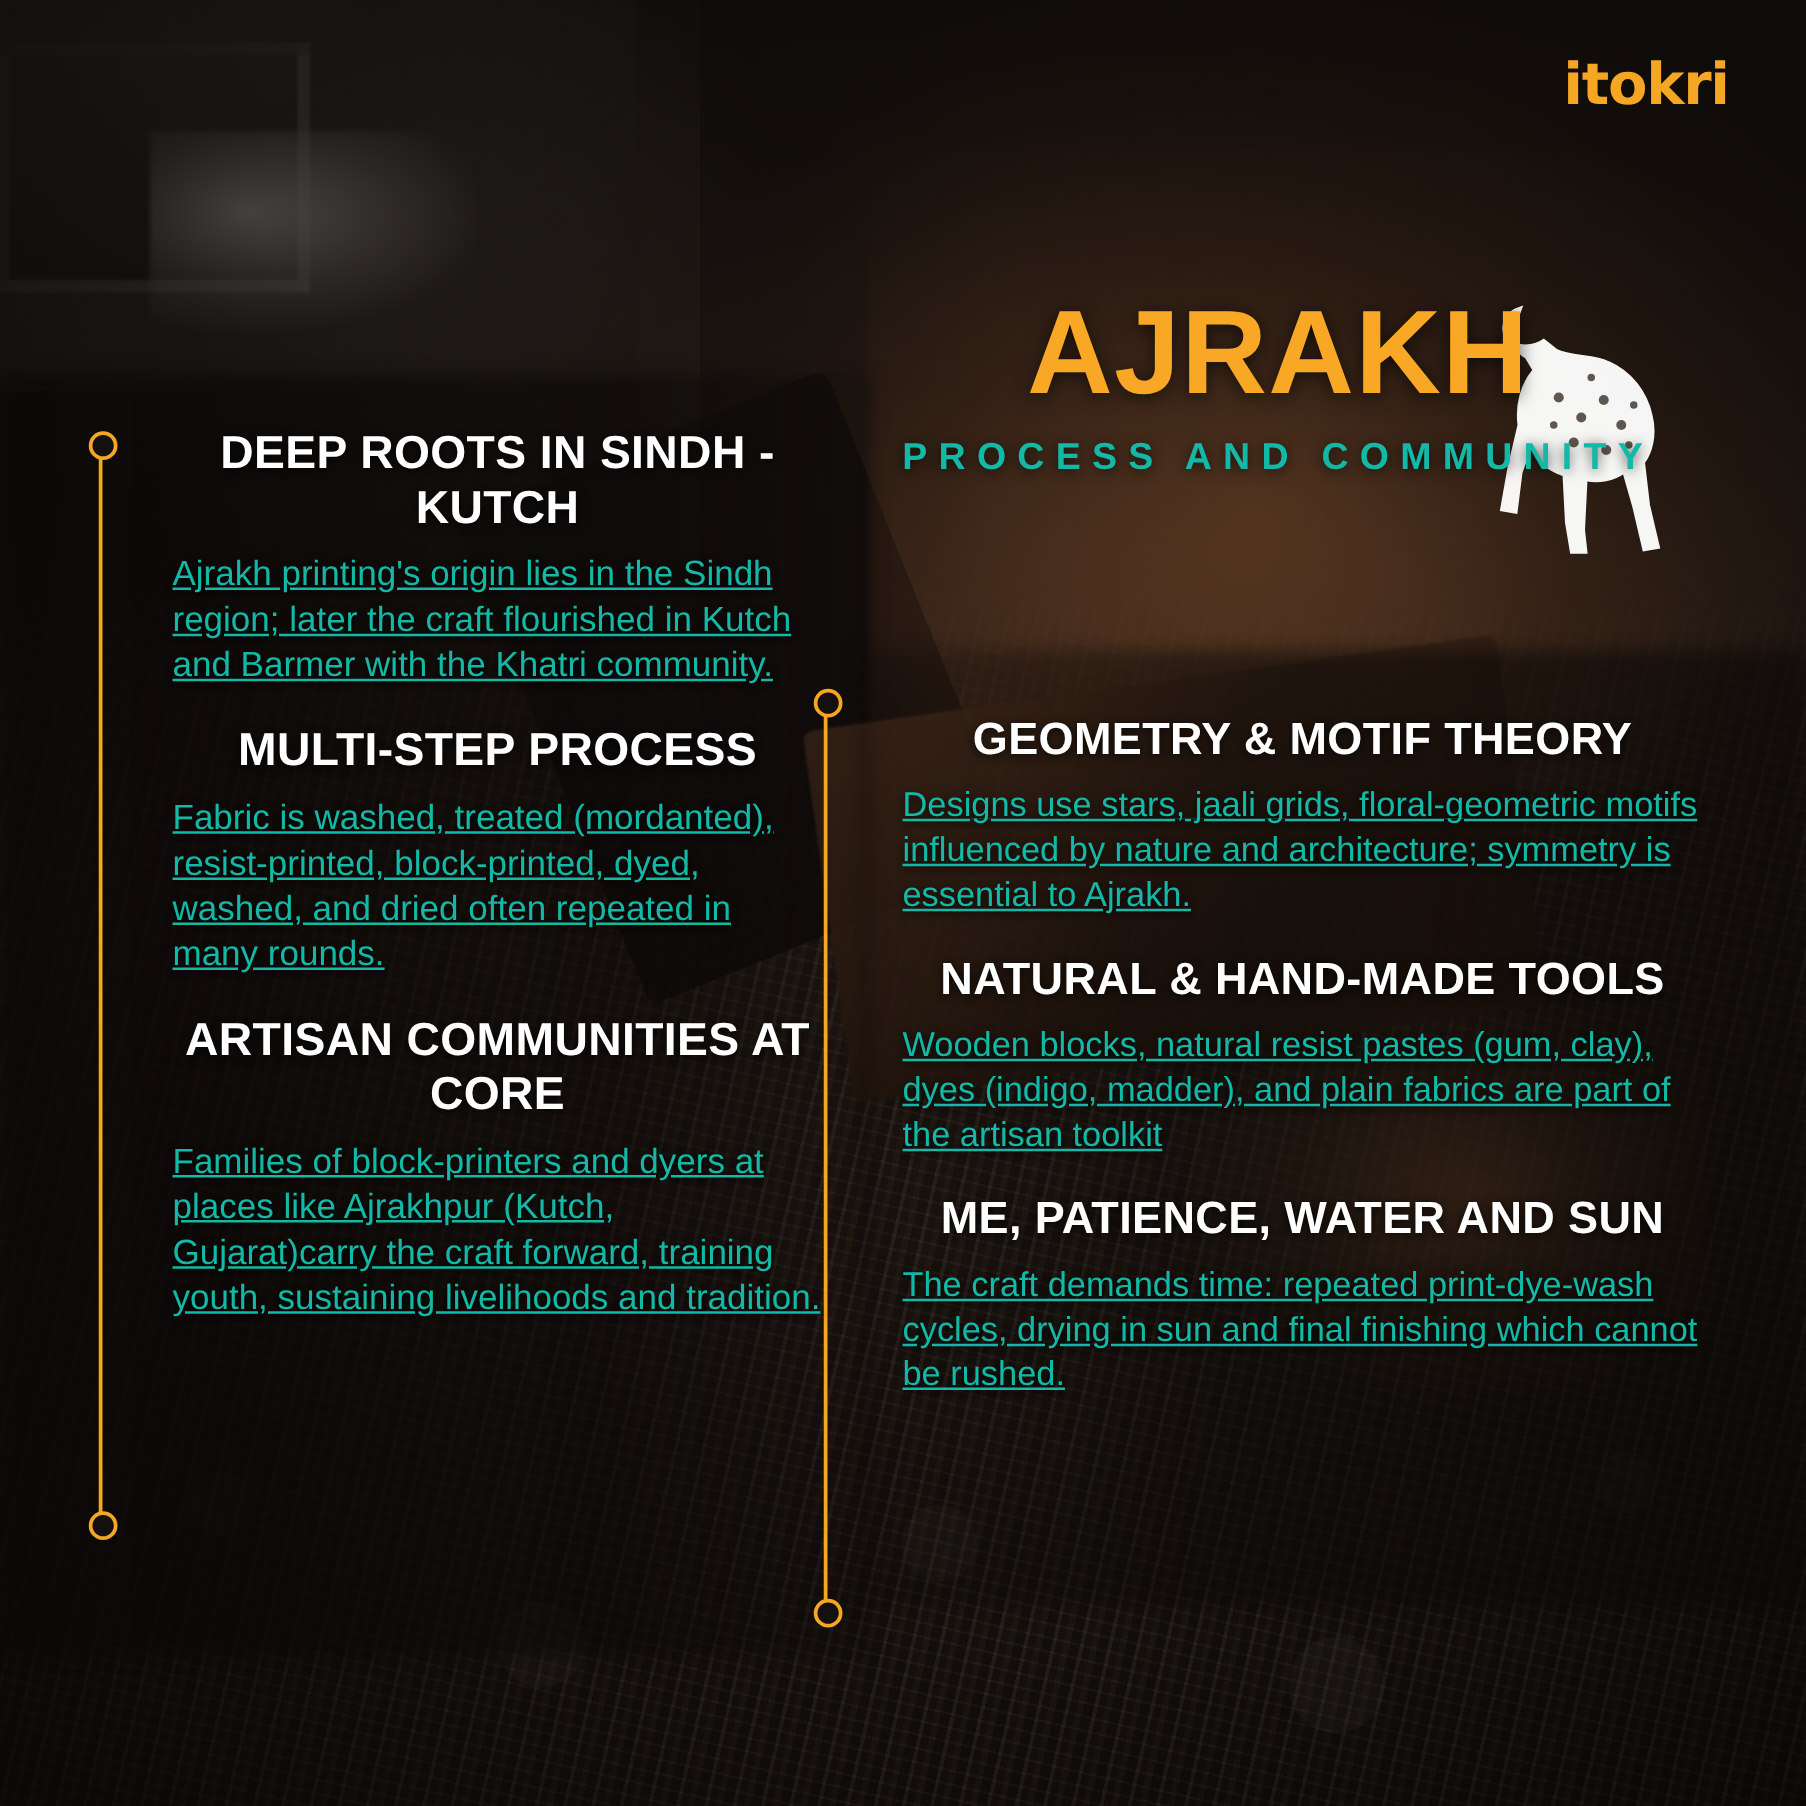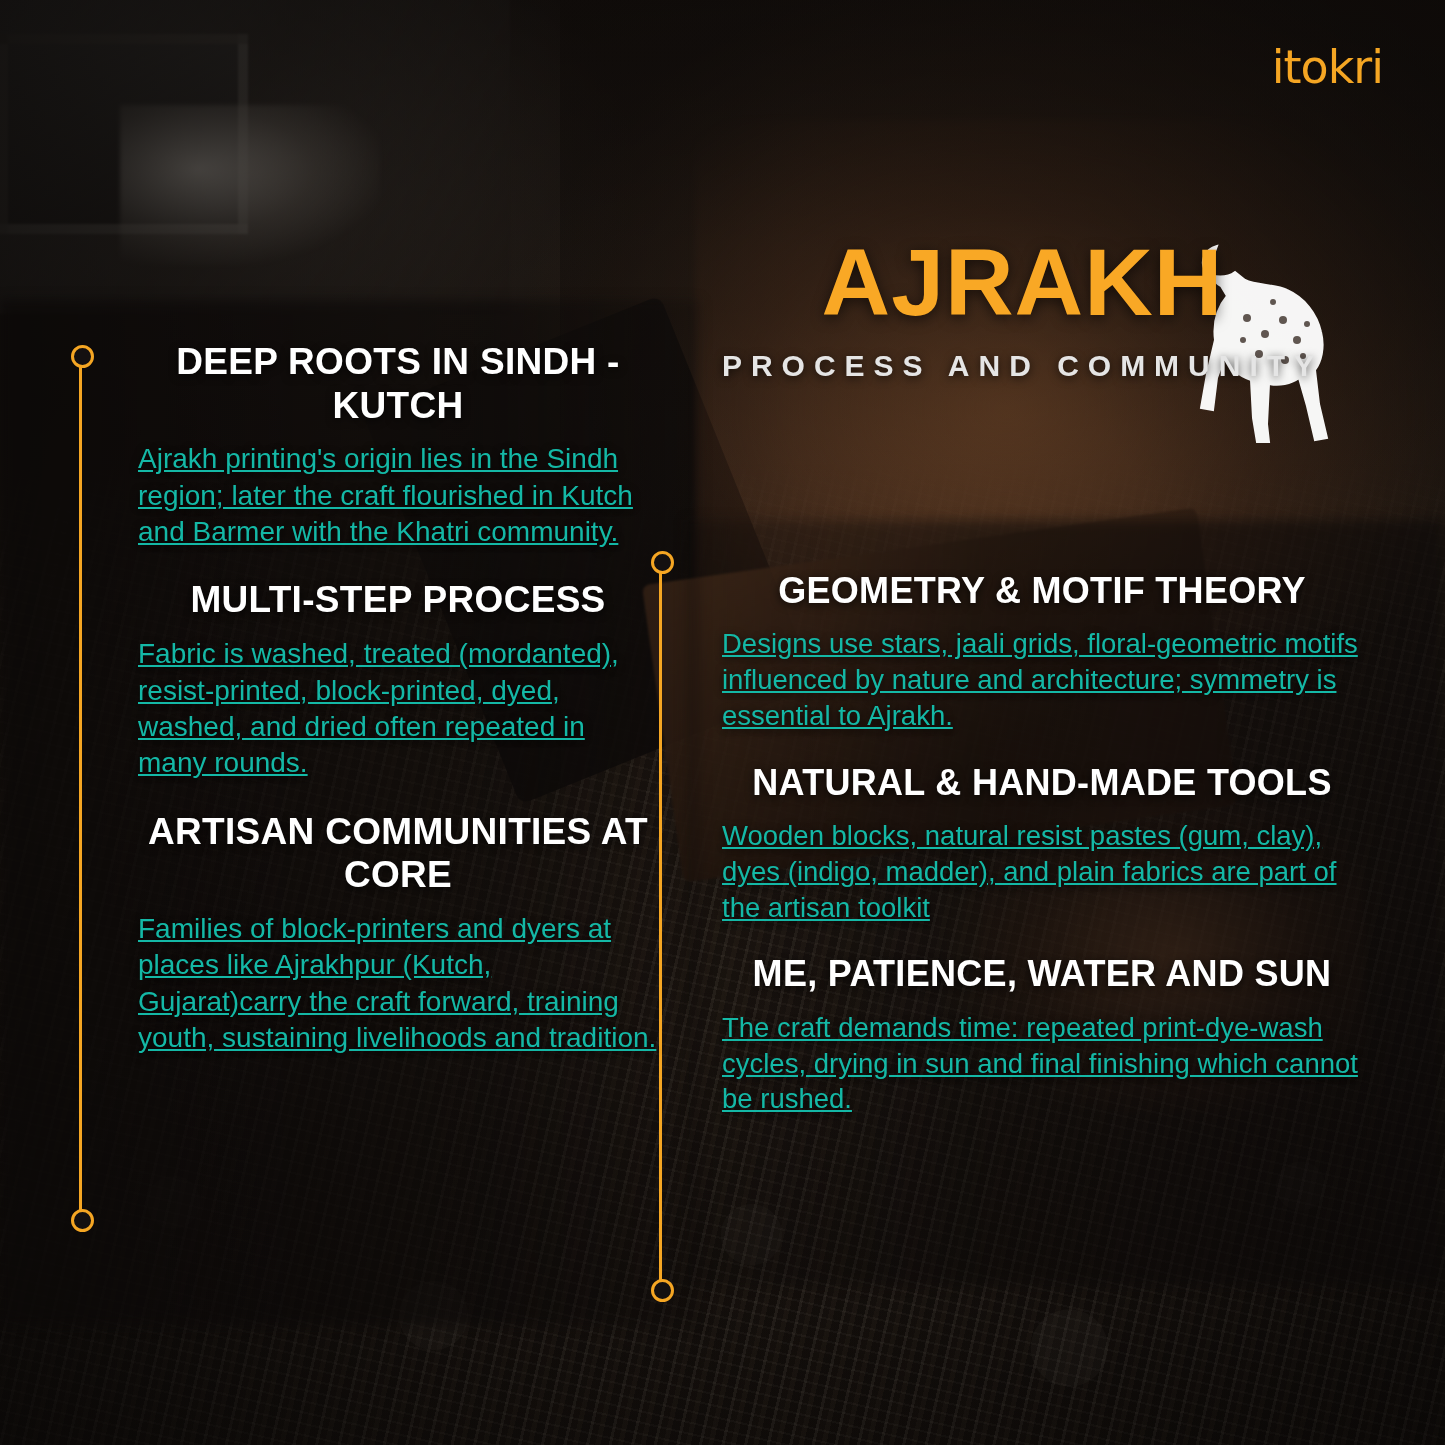--- a/index.html
+++ b/index.html
@@ -145,21 +145,21 @@
 
   
   .content { position: absolute; inset: 0; }
 
   .brand {
     position: absolute;
     right: 62px;
     top: 40px;
     color: #F5A623;
     font-size: 46px;
-    font-weight: 400;
+    font-weight: 700;
     letter-spacing: -1px;
     font-family: "DejaVu Sans", sans-serif;
   }
 
   .title-wrap {
     position: absolute;
     left: 640px;
     right: 40px;
     top: 236px;
     text-align: center;
@@ -168,21 +168,21 @@
     color: #F9A825;
     font-weight: 800;
     font-size: 95px;
     line-height: 0.98;
     letter-spacing: 1px;
     font-family: "Liberation Sans", sans-serif;
     text-shadow: 0 3px 14px rgba(0,0,0,0.6);
   }
   .subtitle {
     margin-top: 20px;
-    color: #e5e5e5;
+    color: #14b8a6;
     font-weight: 700;
     font-size: 30px;
     letter-spacing: 9px;
     text-shadow: 0 2px 10px rgba(0,0,0,0.7);
   }
 
   
   .camel {
     position: absolute;
     right: 88px;

